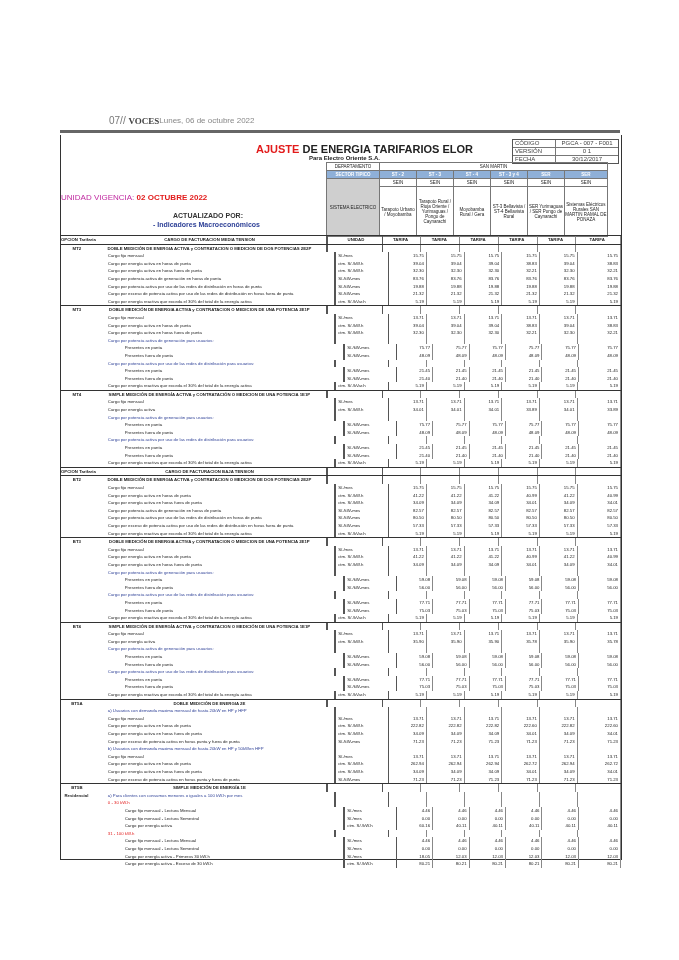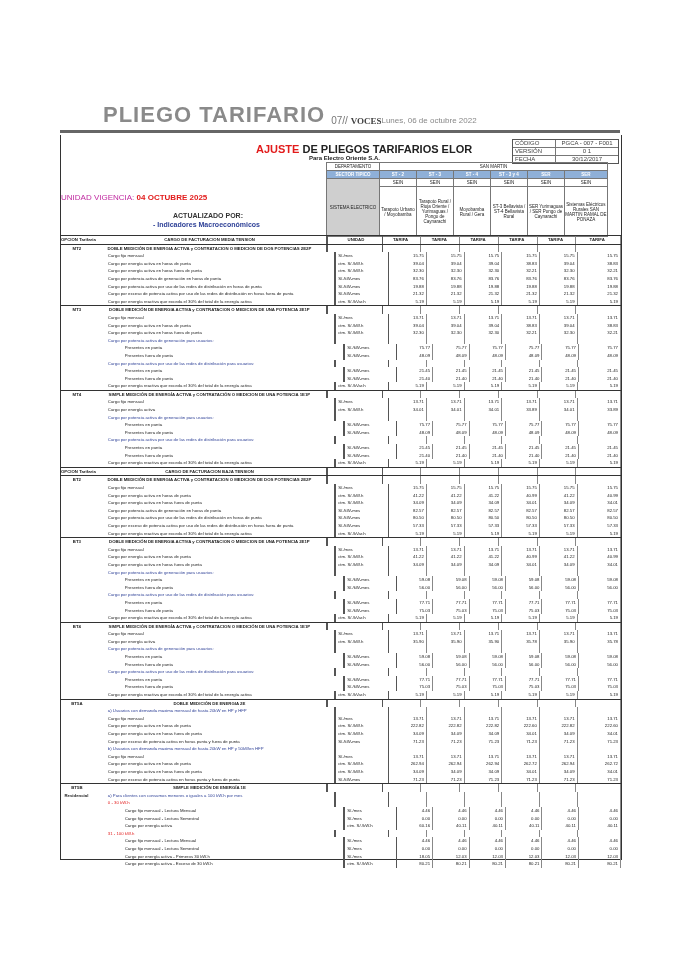--- a/index.html
+++ b/index.html
@@ -50,49 +50,48 @@
   .ind1{padding-left:16px;}
   .ind2{padding-left:34px;}
   .blueTxt{color:#2c3f96;}
   .redTxt{color:#e21b1b;}
   .titleRow .c-desc{text-align:center;font-weight:bold;}
 </style>
 </head>
 <body>
 
 <div class="masthead">
-  <span class="mast-title">PLIEGO TARIFARIO</span>
   <div class="mast-side">
     <span class="mast-issue"><span>07//</span> <b>VOCES</b></span>
     <span class="mast-date">Lunes, 06 de octubre 2022</span>
   </div>
 </div>
 <div class="mast-rule"></div>
 
 <div class="doc">
 
-  <div class="headline"><span class="red">AJUSTE</span><span> DE PLIEGOS TARIFARIOS ELOR</span></div>
+  <div class="headline"><span class="red">AJUSTE</span><span> DE ENERGIA TARIFARIOS ELOR</span></div>
   <div class="subhead">Para Electro Oriente S.A.</div>
 
   <div class="codebox">
     <div class="r">
         <span class="k">CÓDIGO</span>
         <span class="v">PGCA - 007 - F001</span>
       </div>
     <div class="r">
         <span class="k">VERSIÓN</span>
         <span class="v">0 1</span>
       </div>
     <div class="r">
         <span class="k">FECHA</span>
         <span class="v">30/12/2017</span>
       </div>
   </div>
 
-  <div class="vigencia"><span>UNIDAD VIGENCIA: </span><b>04 OCTUBRE 2025</b></div>
+  <div class="vigencia"><span>UNIDAD VIGENCIA: </span><b>02 OCTUBRE 2022</b></div>
   <div class="act1">ACTUALIZADO POR:</div>
   <div class="act2">- Indicadores Macroeconómicos</div>
 
   <table class="hdr">
     <tbody>
         <tr>
       <td style="width:52px">DEPARTAMENTO</td>
       <td colspan="6">SAN MARTIN</td>
     </tr>
     <tr>

